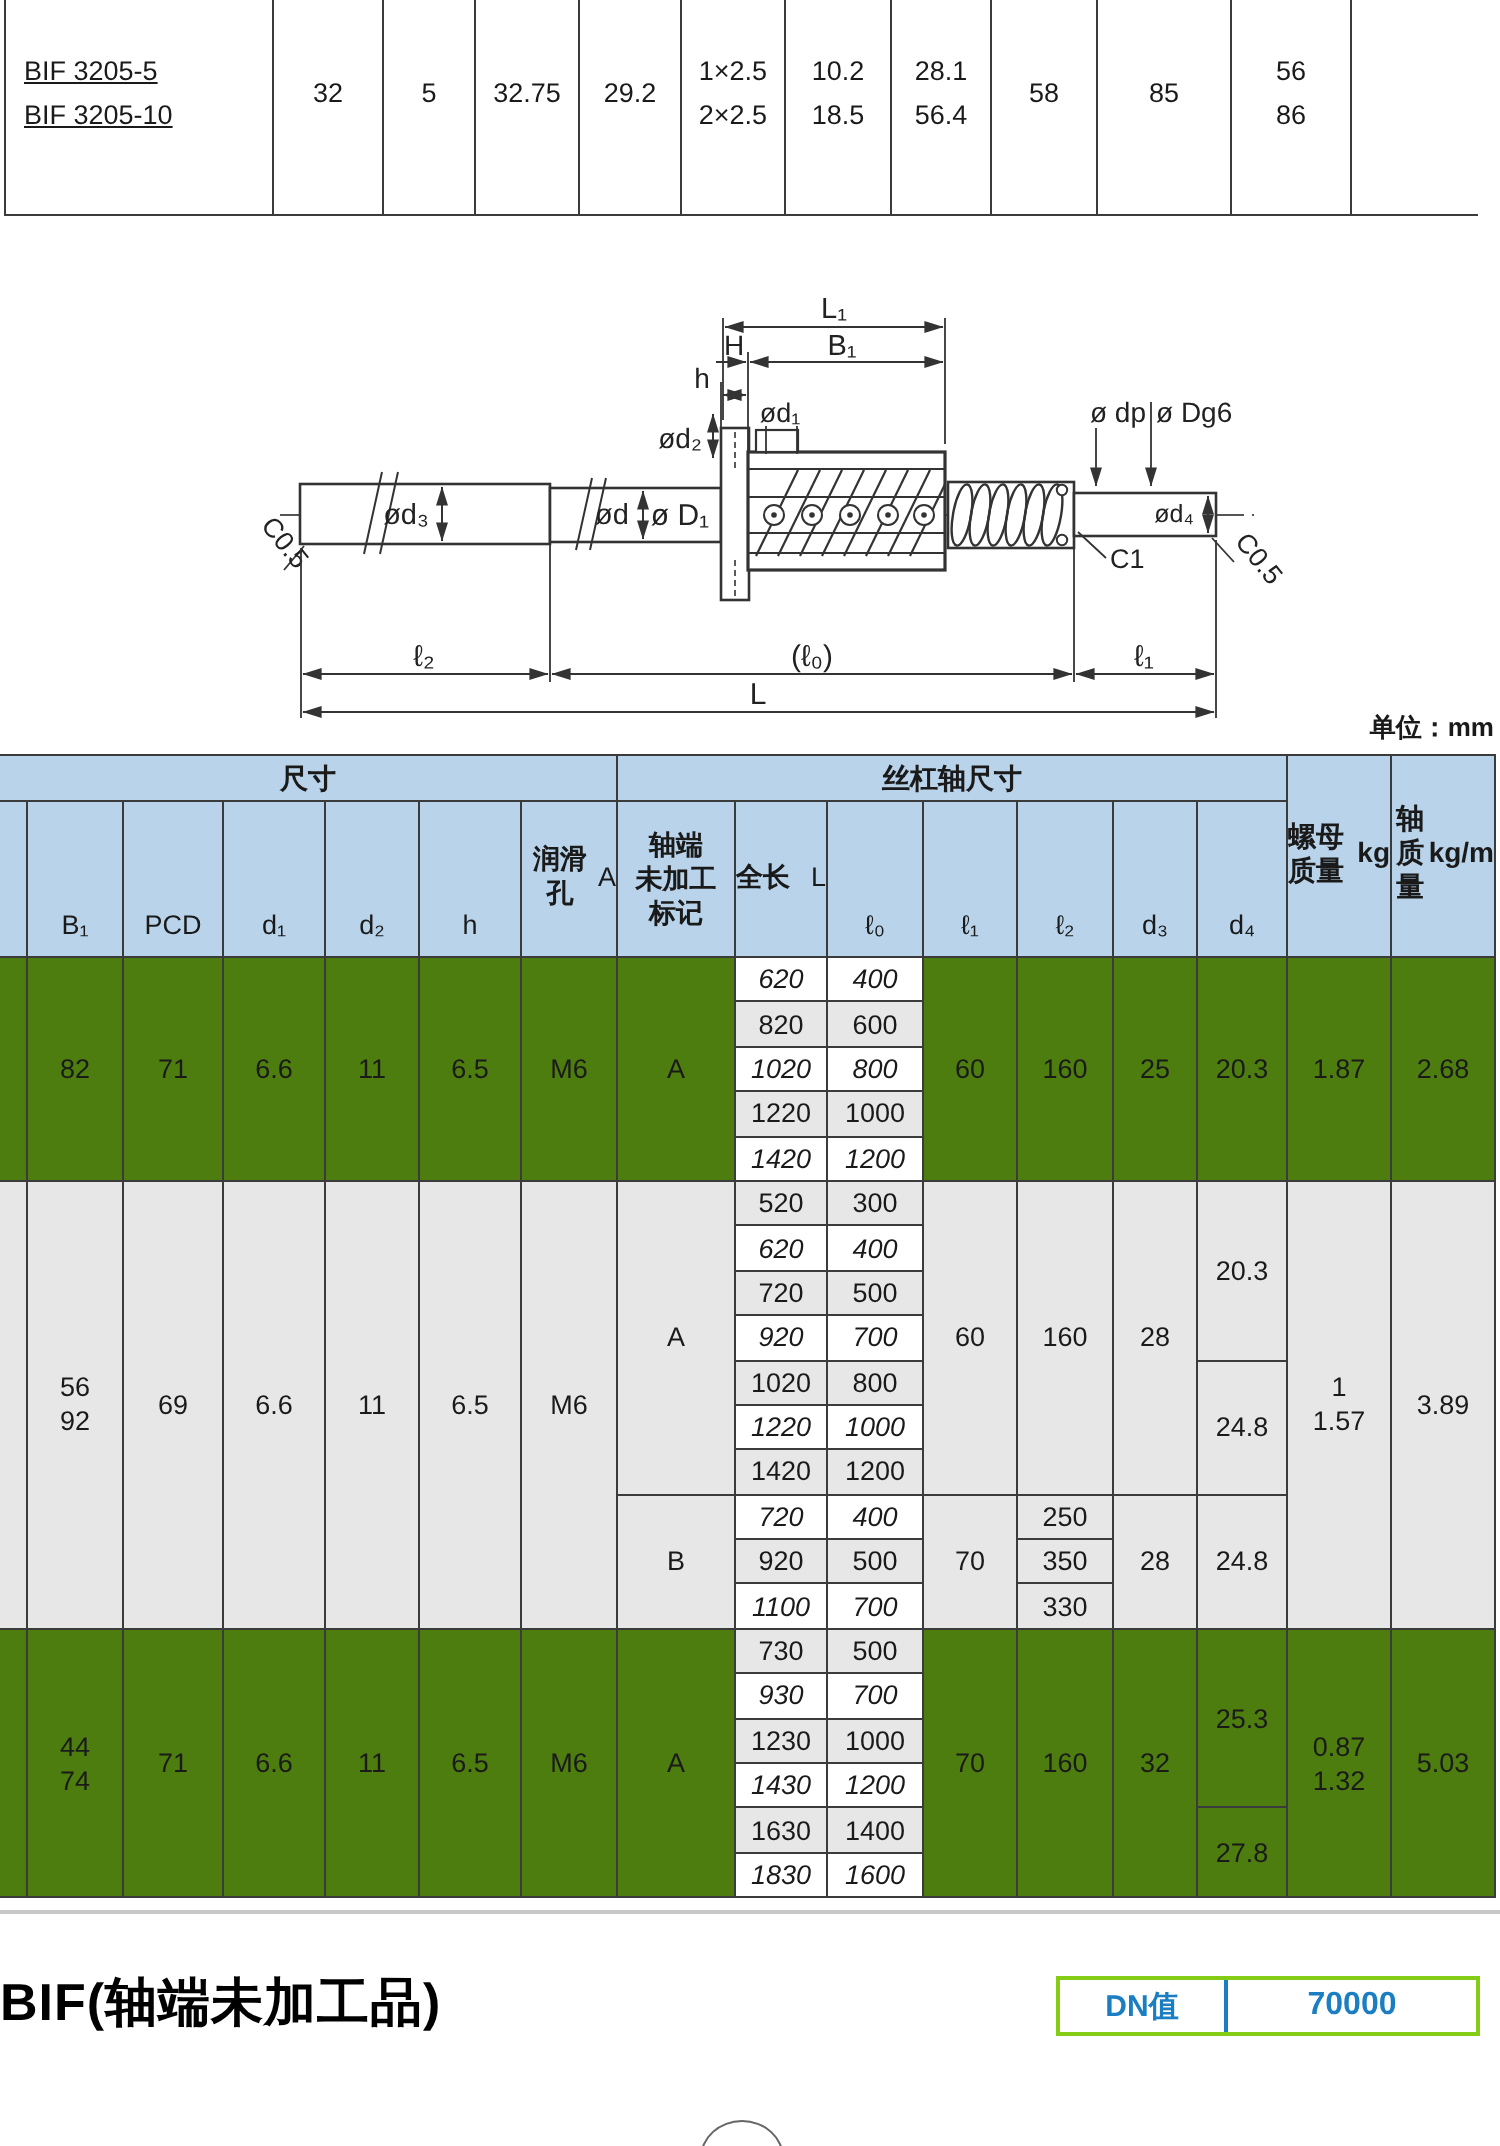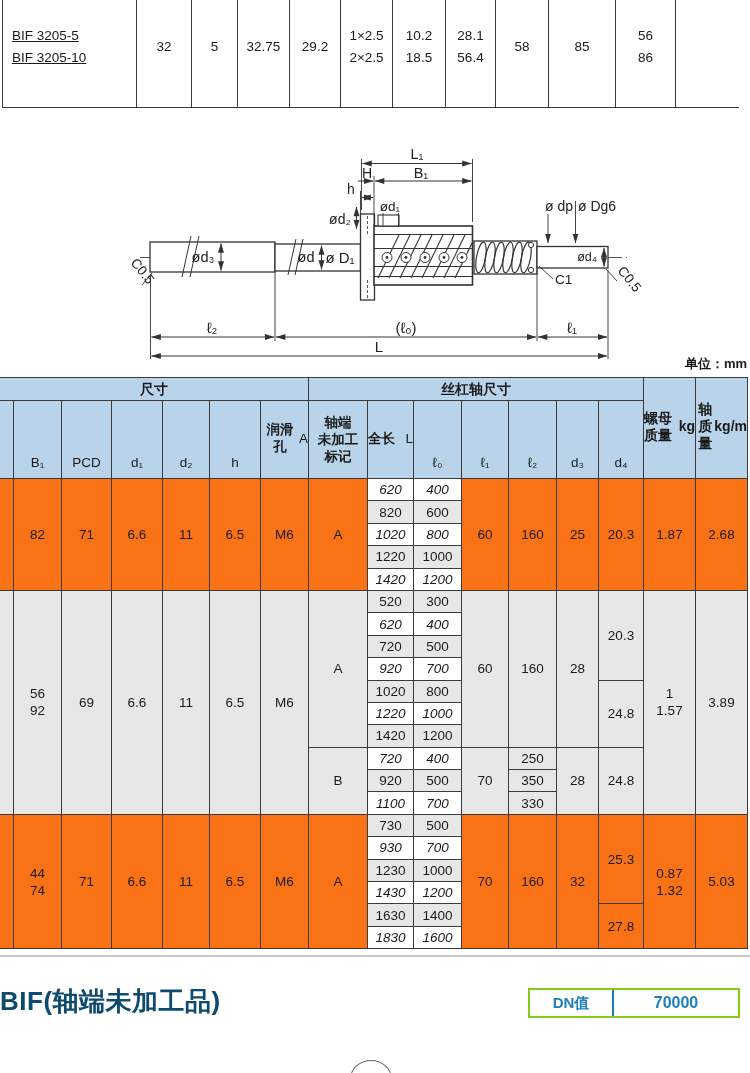--- a/index.html
+++ b/index.html
@@ -24,27 +24,27 @@
   .mt th { background:#b9d4ea; }
   .mt tr.hr1 { height:23px; }
   .mt tr.hr1 th { font-weight:600; font-size:14px; }
   .mt tr.hr2 { height:78px; }
   .mt tr.br { height:22.4px; }
   .mt th.bot { vertical-align:bottom; padding-bottom:7px; }
   .mt .vflex { height:100%; display:flex; flex-direction:row; justify-content:space-between;
         align-items:center; padding:4px 0 7px 0; }
   .mt .vflex .cjk { font-weight:600; }
   .mt th.mark { line-height:17px; font-weight:600; }
-  .sw { background:#f97316; } .sg { background:#e7e7e7; }
+  .sw { background:#4d7c0f; } .sg { background:#e7e7e7; }
   .w { background:#ffffff;font-style:italic; } .g { background:#e7e7e7; }
   .kgcell { line-height:18px; }
   
   .grayline { position:absolute; left:0; top:955px; width:750px; height:1.5px; background:#c8c8c8; }
   .title { position:absolute; left:0px; top:984px; font-size:26px; font-weight:700;
-        color:#0c4a6e; letter-spacing:0.5px; }
+        color:#000000; letter-spacing:0.5px; }
   .dnbox { position:absolute; left:528px; top:988px; width:212px; height:30px;
         border:2px solid #84cc16; display:flex; }
   .dnbox .dnl { width:84px; border-right:2px solid #1b7ec2; display:flex; align-items:center;
         justify-content:center; color:#1b7ec2; font-weight:700; font-size:15px; }
   .dnbox .dnv { flex:1; display:flex; align-items:center; justify-content:center;
         color:#1b7ec2; font-weight:700; font-size:16px; }
   .stamp { position:absolute; left:350px; top:1060px; width:42px; height:38px;
         border:1.6px solid #666; border-radius:50%; background:#fff; }
   svg text { font-family:"Liberation Sans","DejaVu Sans",sans-serif; fill:#222; }
 </style>

